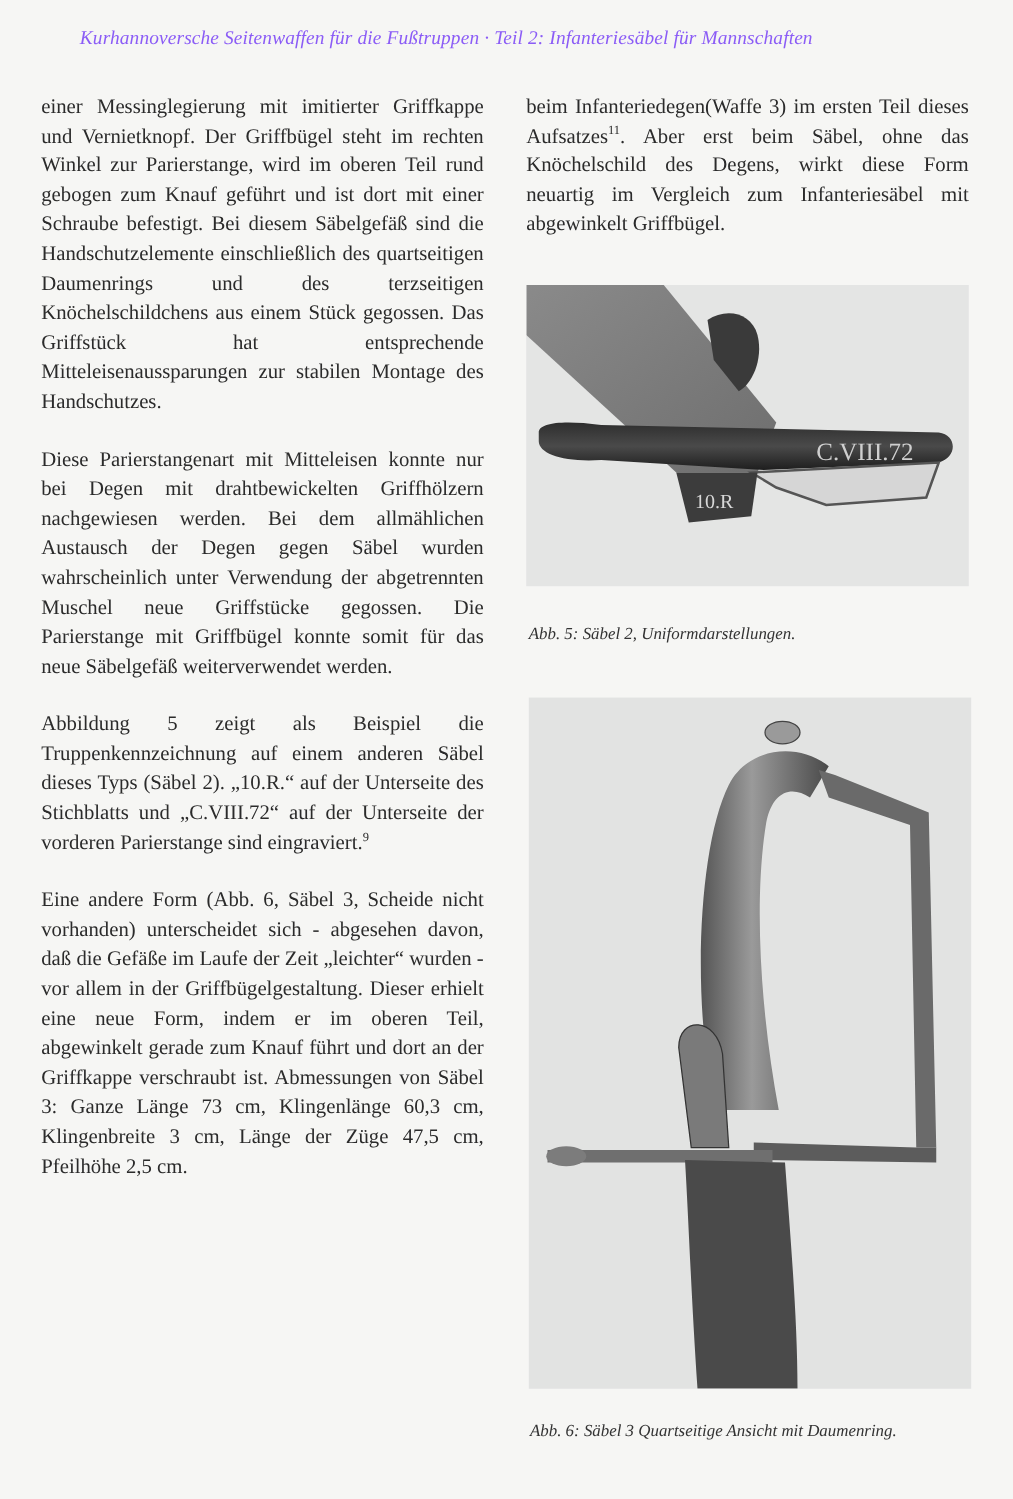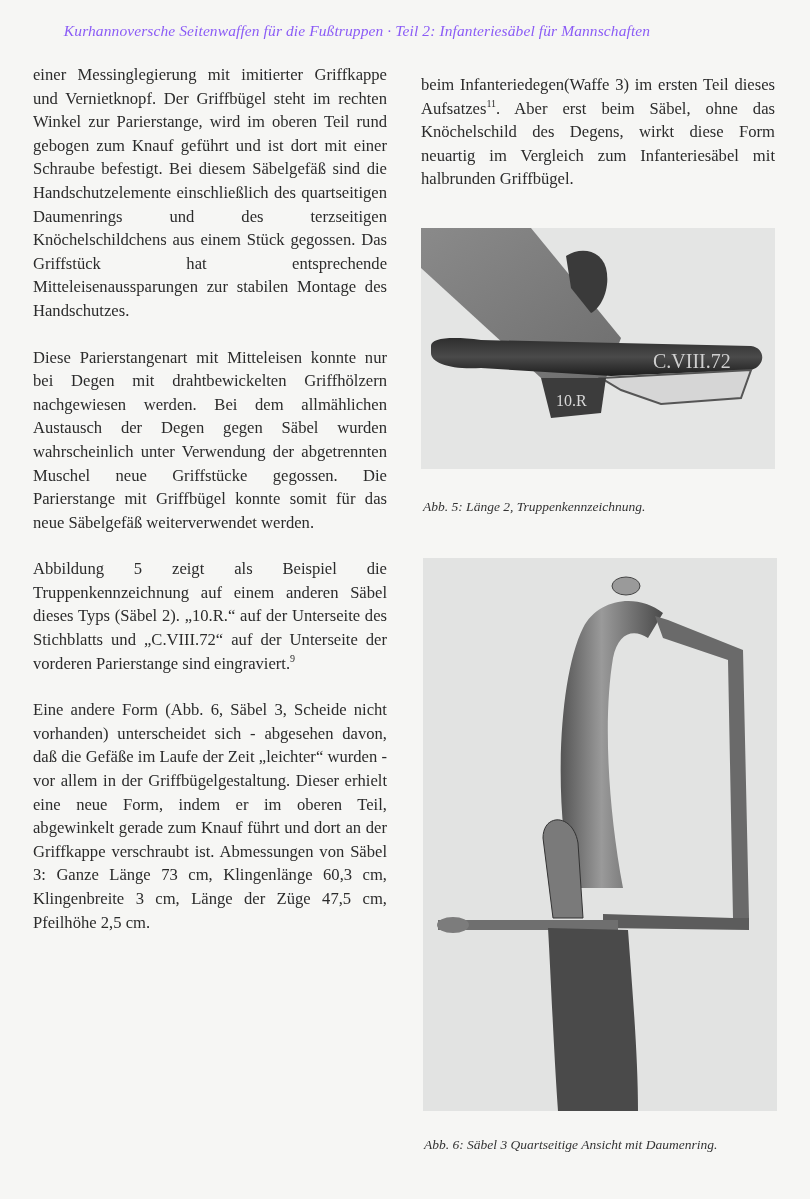--- a/index.html
+++ b/index.html
@@ -10,21 +10,21 @@
       color: #2a2a2a;
     }
     .running-head {
       position: absolute; left: 0; top: 22px; width: 714px; text-align: center;
       font-style: italic; font-size: 15.5px; color: #8b5cf6; letter-spacing: 0.1px;
     }
     .col {
       position: absolute; font-size: 16.6px; line-height: 23.6px;
       text-align: justify; color: #2b2b2b;
     }
-    .col-left { left: 33px; top: 63px; width: 354px; }
+    .col-left { left: 33px; top: 73px; width: 354px; }
     .col-right { left: 421px; top: 73px; width: 354px; }
     .col p { margin: 0; text-align: justify; text-align-last: left; }
     .col p + p.gap { margin-top: 23px; }
     sup { font-size: 10px; line-height: 0; vertical-align: super; }
     .photo {
       position: absolute; overflow: hidden; background: #e6e7e6;
     }
     .photo-1 { left: 421px; top: 228px; width: 354px; height: 241px; }
     .photo-2 { left: 423px; top: 558px; width: 354px; height: 553px; }
     .photo svg { display: block; width: 100%; height: 100%; }
@@ -40,21 +40,21 @@
 <div class="running-head">Kurhannoversche Seitenwaffen für die Fußtruppen · Teil 2: Infanteriesäbel für Mannschaften</div>
 
 <div class="col col-left">
   <p>einer Messinglegierung mit imitierter Griffkappe und Vernietknopf. Der Griffbügel steht im rechten Winkel zur Parierstange, wird im oberen Teil rund gebogen zum Knauf geführt und ist dort mit einer Schraube befestigt. Bei diesem Säbelgefäß sind die Handschutzelemente einschließlich des quartseitigen Daumenrings und des terzseitigen Knöchelschildchens aus einem Stück gegossen. Das Griffstück hat entsprechende Mitteleisenaussparungen zur stabilen Montage des Handschutzes.</p>
   <p class="gap">Diese Parierstangenart mit Mitteleisen konnte nur bei Degen mit drahtbewickelten Griffhölzern nachgewiesen werden. Bei dem allmählichen Austausch der Degen gegen Säbel wurden wahrscheinlich unter Verwendung der abgetrennten Muschel neue Griffstücke gegossen. Die Parierstange mit Griffbügel konnte somit für das neue Säbelgefäß weiterverwendet werden.</p>
   <p class="gap"><span>Abbildung 5 zeigt als Beispiel die Truppenkennzeichnung auf einem anderen Säbel dieses Typs (Säbel 2). „10.R.“ auf der Unterseite des Stichblatts und „C.VIII.72“ auf der Unterseite der vorderen Parierstange sind eingraviert.</span><sup>9</sup></p>
   <p class="gap">Eine andere Form (Abb. 6, Säbel 3, Scheide nicht vorhanden) unterscheidet sich - abgesehen davon, daß die Gefäße im Laufe der Zeit „leichter“ wurden - vor allem in der Griffbügelgestaltung. Dieser erhielt eine neue Form, indem er im oberen Teil, abgewinkelt gerade zum Knauf führt und dort an der Griffkappe verschraubt ist. Abmessungen von Säbel 3: Ganze Länge 73 cm, Klingenlänge 60,3 cm, Klingenbreite 3 cm, Länge der Züge 47,5 cm, Pfeilhöhe 2,5 cm.</p>
 </div>
 
 <div class="col col-right">
-  <p><span>beim Infanteriedegen(Waffe 3) im ersten Teil dieses Aufsatzes</span><sup>11</sup><span>. Aber erst beim Säbel, ohne das Knöchelschild des Degens, wirkt diese Form neuartig im Vergleich zum Infanteriesäbel mit halbrunden Griffbügel.</span></p>
+  <p><span>beim Infanteriedegen(Waffe 3) im ersten Teil dieses Aufsatzes</span><sup>11</sup><span>. Aber erst beim Säbel, ohne das Knöchelschild des Degens, wirkt diese Form neuartig im Vergleich zum Infanteriesäbel mit abgewinkelt Griffbügel.</span></p>
 </div>
 
 <div class="photo photo-1">
   <svg viewBox="0 0 354 241" preserveAspectRatio="none">
     <defs>
       <linearGradient id="g1" x1="0" y1="0" x2="1" y2="1">
         <stop offset="0" stop-color="#8a8a8a"></stop>
           <stop offset="1" stop-color="#6e6e6e"></stop>
       </linearGradient>
       <linearGradient id="g2" x1="0" y1="0" x2="0" y2="1">
@@ -66,21 +66,21 @@
     <rect width="354" height="241" fill="#e4e5e4"></rect>
     <path d="M0,0 L110,0 L200,110 L185,150 L120,150 L0,40 Z" fill="url(#g1)"></path>
     <path d="M145,28 C160,18 180,22 185,40 C190,60 180,80 170,85 L150,60 Z" fill="#3a3a3a"></path>
     <path d="M10,118 C10,110 30,108 60,112 L330,118 C345,120 345,138 330,142 L190,148 L60,140 C30,142 10,135 10,125 Z" fill="url(#g2)"></path>
     <path d="M180,150 L330,142 L320,170 L240,176 L200,162 Z" fill="#d6d6d6" stroke="#555" stroke-width="2"></path>
     <path d="M120,150 L185,150 L180,185 L130,190 Z" fill="#3c3c3c"></path>
     <text x="135" y="178" font-family="Liberation Serif, serif" font-size="16" fill="#d8d8d8">10.R</text>
     <text x="232" y="140" font-family="Liberation Serif, serif" font-size="20" fill="#cfcfcf">C.VIII.72</text>
   </svg>
 </div>
-<div class="caption caption-1">Abb. 5: Länge 2, Truppenkennzeichnung.</div>
+<div class="caption caption-1">Abb. 5: Säbel 2, Uniformdarstellungen.</div>
 
 <div class="photo photo-2">
   <svg viewBox="0 0 354 553" preserveAspectRatio="none">
     <defs>
       <linearGradient id="h1" x1="0" y1="0" x2="1" y2="0">
         <stop offset="0" stop-color="#555"></stop>
           <stop offset="0.4" stop-color="#9a9a9a"></stop>
           <stop offset="1" stop-color="#4a4a4a"></stop>
       </linearGradient>
     </defs>

